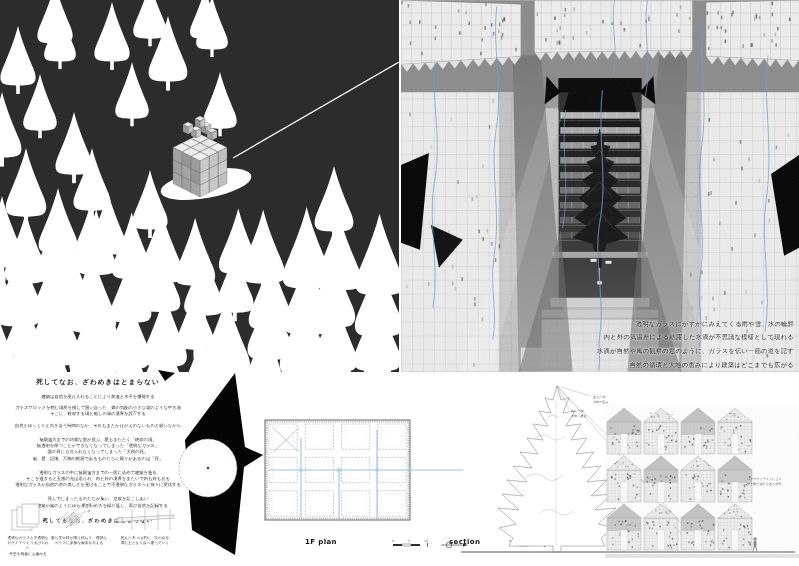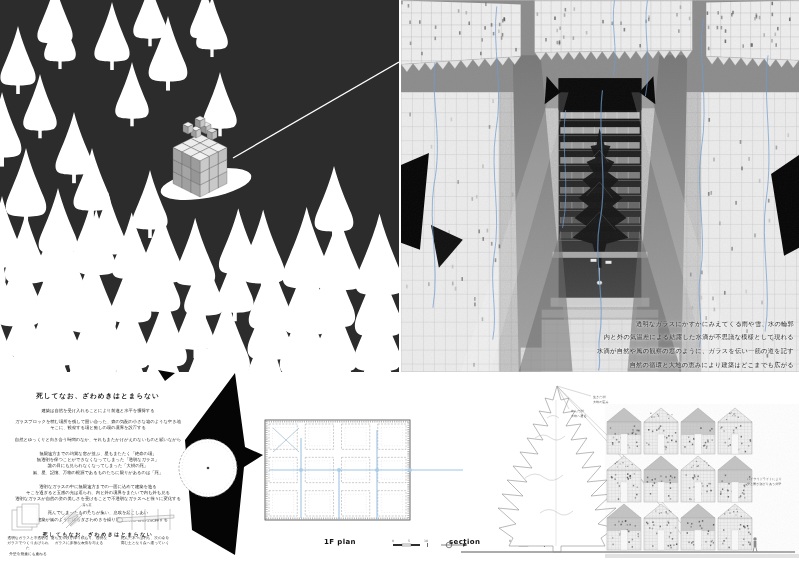--- a/index.html
+++ b/index.html
@@ -5,28 +5,28 @@
   html,body{margin:0;padding:0;background:#888;}
   .board{position:relative;width:799px;height:566px;background:#fff;overflow:hidden;
          font-family:"DejaVu Sans",sans-serif;color:#222;}
   .panel{position:absolute;overflow:hidden;}
   .forest-panel{left:0;top:0;width:399px;height:372px;background:#2c2c2c;}
   .render-panel{left:401px;top:0;width:398px;height:372px;background:#c6c6c6;}
   .render-captions{position:absolute;right:5px;top:317px;width:270px;text-align:right;}
   .render-captions .rc-line{font-size:6.2px;line-height:13.4px;color:#2b2b2b;letter-spacing:.3px;
         text-shadow:0 0 2px rgba(255,255,255,.95),0 0 4px rgba(255,255,255,.8);}
   .concept{position:absolute;left:6px;top:372px;width:184px;text-align:center;color:#1c1c1c;}
-  .c-title{font-size:6.6px;font-weight:bold;letter-spacing:1px;margin-top:20px;margin-bottom:7px;}
+  .c-title{font-size:6.6px;font-weight:bold;letter-spacing:1px;margin-top:6px;margin-bottom:7px;}
   .c-line{font-size:4.3px;line-height:1.45;color:#2a2a2a;}
   .g1{margin-top:5px;} .g2{margin-top:8px;}
   .c-closing{font-size:5px;font-weight:bold;letter-spacing:1.4px;margin-top:8px;}
   .black-shape{position:absolute;left:158px;top:370px;}
   .plan-svg{position:absolute;left:253px;top:386px;}
   .lbl{position:absolute;font-size:7px;font-weight:bold;color:#111;letter-spacing:.4px;}
-  .plan-label{left:324px;top:538px;}
+  .plan-label{left:305px;top:538px;}
   .section-label{left:449px;top:538px;}
   .scalebar{position:absolute;}
   .sb1{left:391px;top:538px;} .sb2{left:508px;top:538px;}
   .section-svg{position:absolute;left:455px;top:378px;}
   .mini-diagrams{position:absolute;left:6px;top:502px;width:176px;height:62px;}
   .md{position:absolute;}
   .md-cap{position:absolute;font-size:3.7px;line-height:1.4;color:#333;text-align:center;}
   svg text{font-family:"DejaVu Sans",sans-serif;}
 </style>
 </head>

